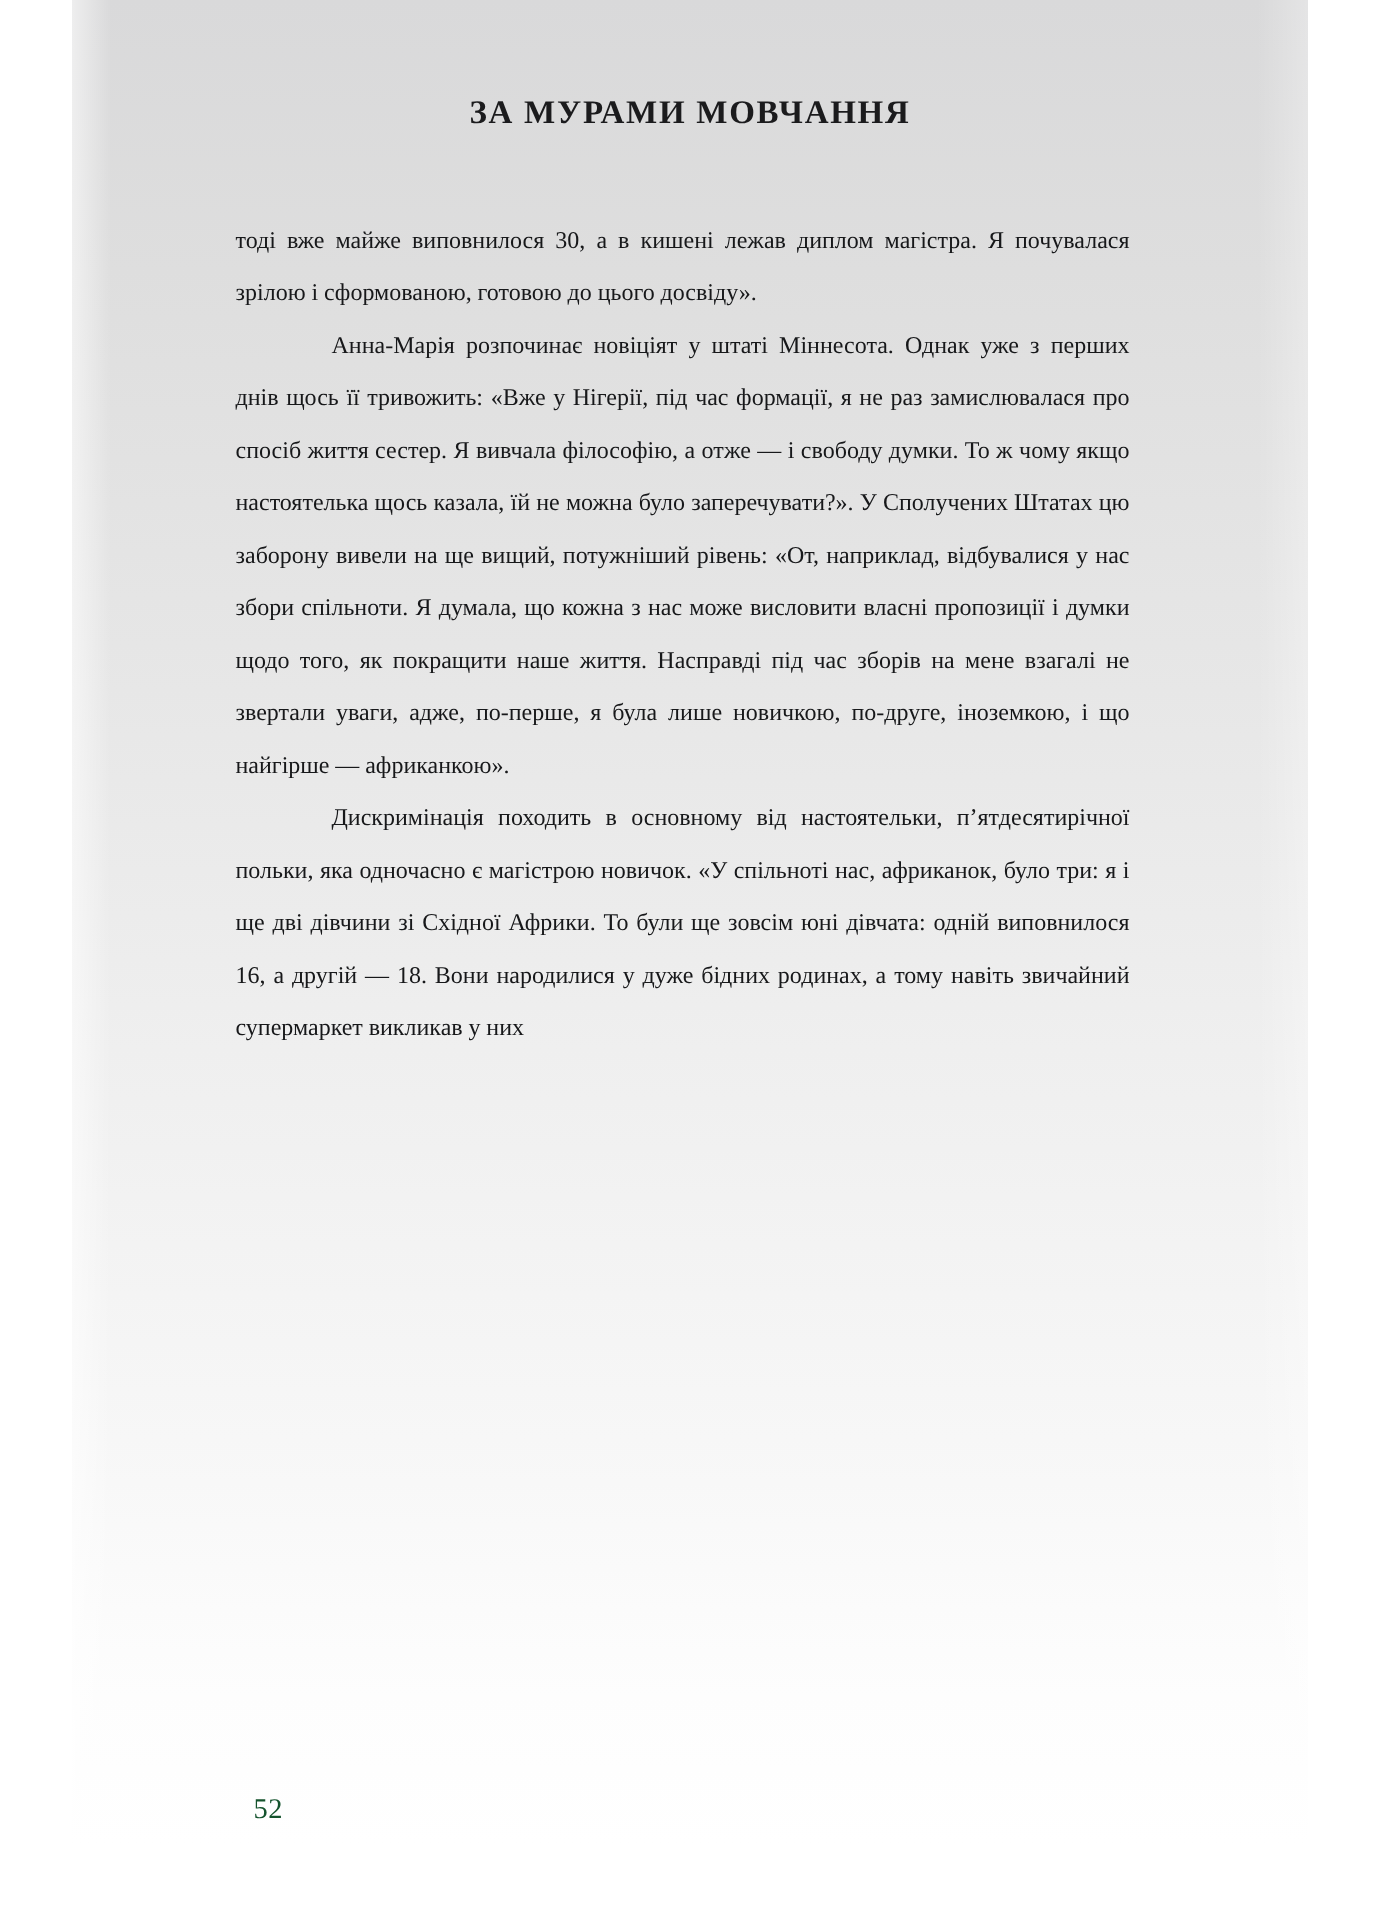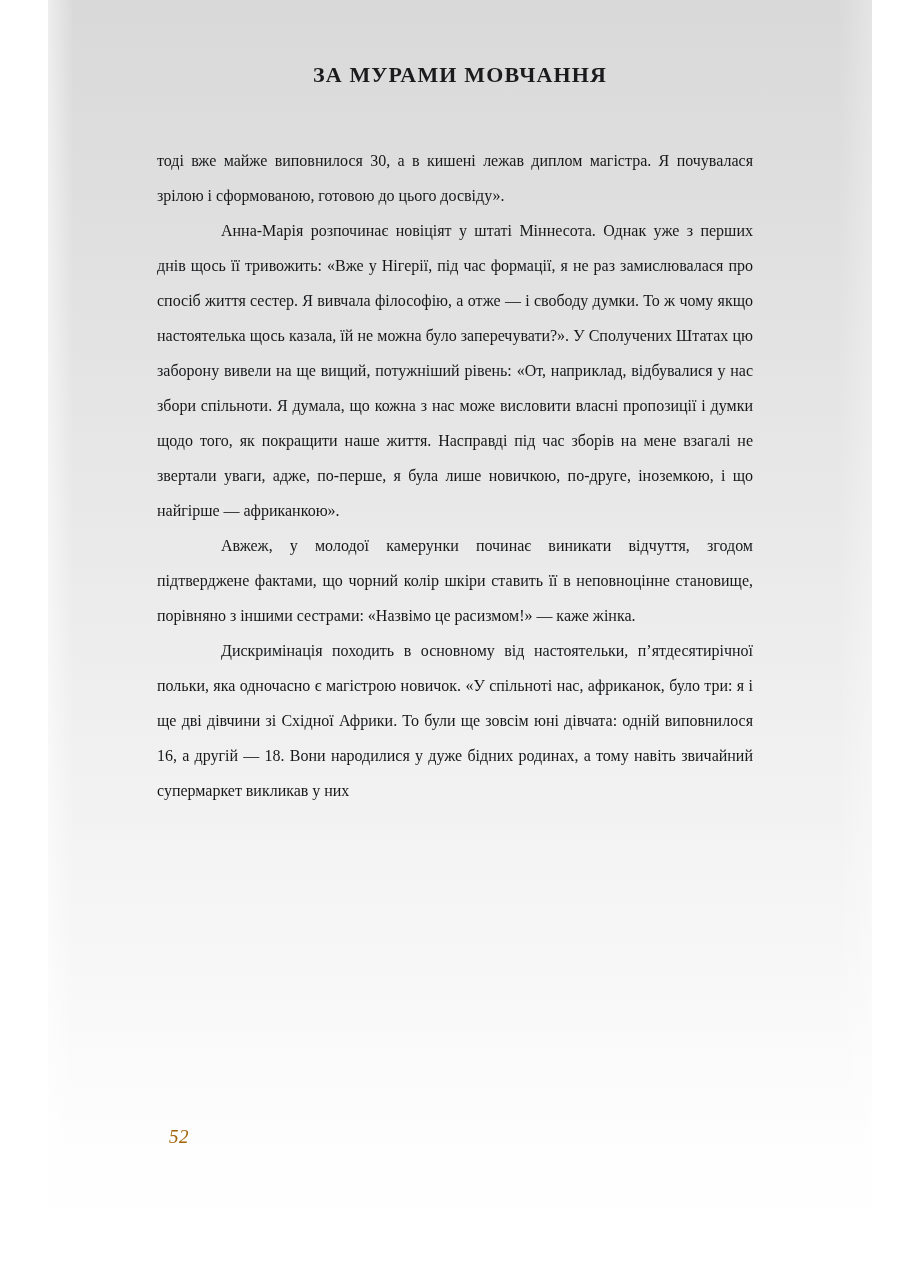--- a/index.html
+++ b/index.html
@@ -91,47 +91,45 @@
 
   
   .para.runs-on {
     text-align: justify;
   }
 
   
   .folio {
     position: absolute;
     left: 169px;
-    top: 1126px;
+    top: 1196px;
     font-family: "Liberation Serif", "DejaVu Serif", serif;
     font-size: 19px;
     font-weight: 400;
     letter-spacing: 0.4px;
-    color: #a16207;
-    font-style: italic;
+    color: #14532d;
   }
 </style>
 </head>
 <body>
 
 <div class="screen">
 
   <div class="page-sheet"></div>
 
   <div class="page-inner">
 
     <div class="running-head">ЗА МУРАМИ МОВЧАННЯ</div>
 
     <div class="text-column">
 
       <p class="para">тоді вже майже виповнилося 30, а в кишені лежав диплом магістра. Я почувалася зрілою і сформованою, готовою до цього досвіду».</p>
 
       <p class="para indent">Анна-Марія розпочинає новіціят у штаті Міннесота. Однак уже з перших днів щось її тривожить: «Вже у Нігерії, під час формації, я не раз замислювалася про спосіб життя сестер. Я вивчала філософію, а отже — і свободу думки. То ж чому якщо настоятелька щось казала, їй не можна було заперечувати?». У Сполучених Штатах цю заборону вивели на ще вищий, потужніший рівень: «От, наприклад, відбувалися у нас збори спільноти. Я думала, що кожна з нас може висловити власні пропозиції і думки щодо того, як покращити наше життя. Насправді під час зборів на мене взагалі не звертали уваги, адже, по-перше, я була лише новичкою, по-друге, іноземкою, і що найгірше — африканкою».</p>
 
-      <p class="para indent">Авжеж, у молодої камерунки починає виникати відчуття, згодом підтверджене фактами, що чорний колір шкіри ставить її в неповноцінне становище, порівняно з іншими сестрами: «Назвімо це расизмом!» — каже жінка.</p>
 
       <p class="para indent runs-on">Дискримінація походить в основному від настоятельки, п’ятдесятирічної польки, яка одночасно є магістрою новичок. «У спільноті нас, африканок, було три: я і ще дві дівчини зі Східної Африки. То були ще зовсім юні дівчата: одній виповнилося 16, а другій — 18. Вони народилися у дуже бідних родинах, а тому навіть звичайний супермаркет викликав у них</p>
 
     </div>
 
     <div class="folio">52</div>
 
   </div>
 </div>
 

